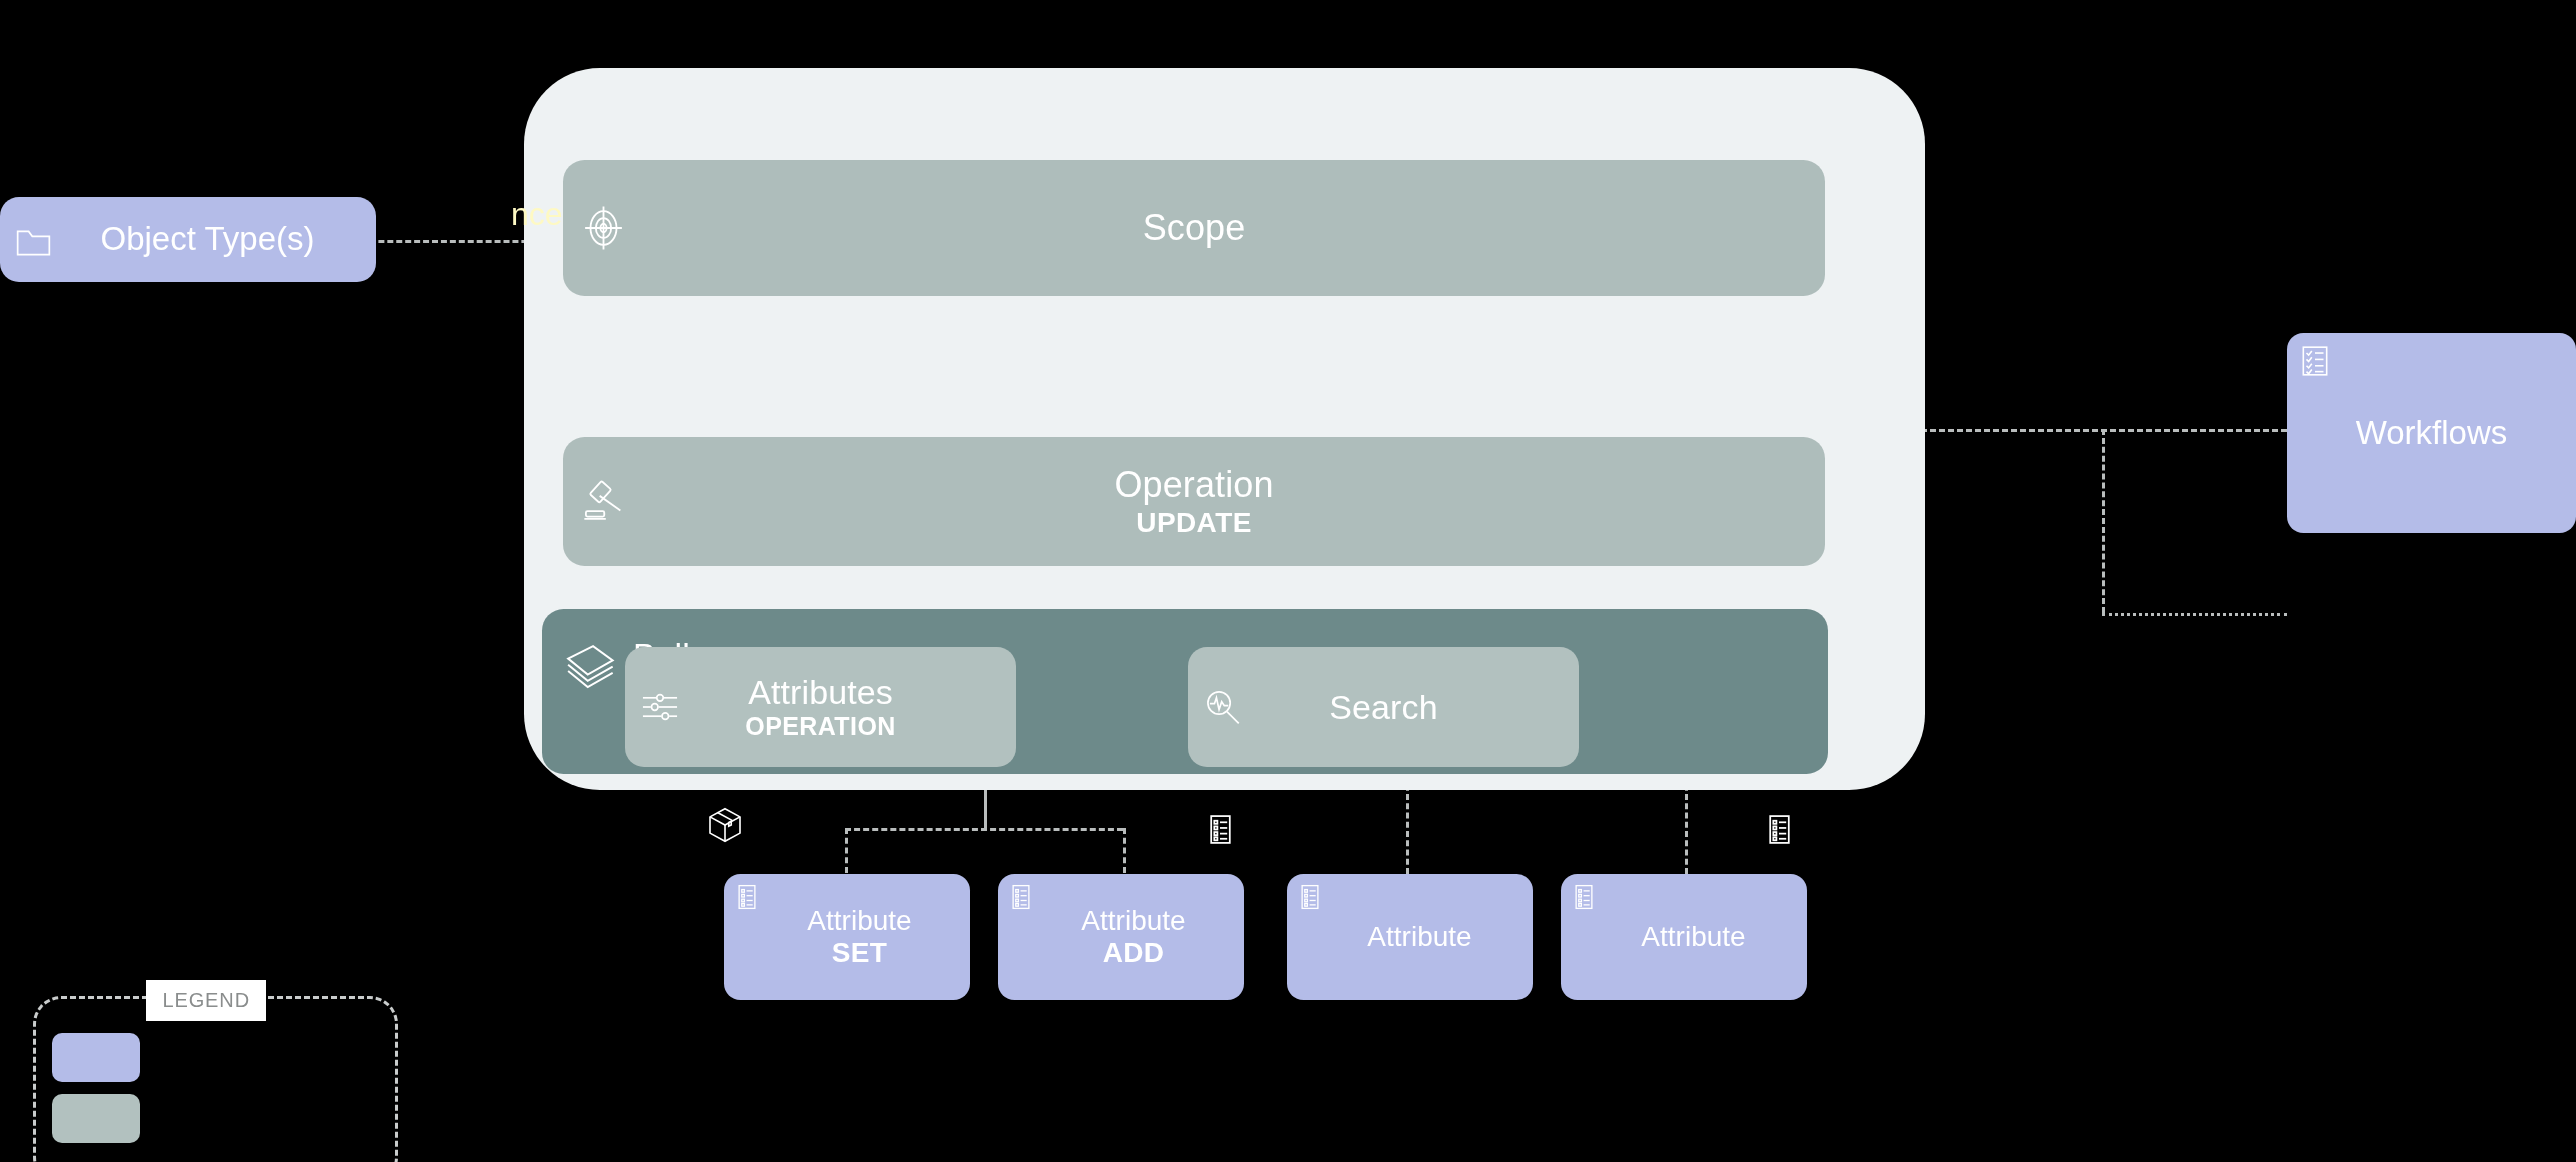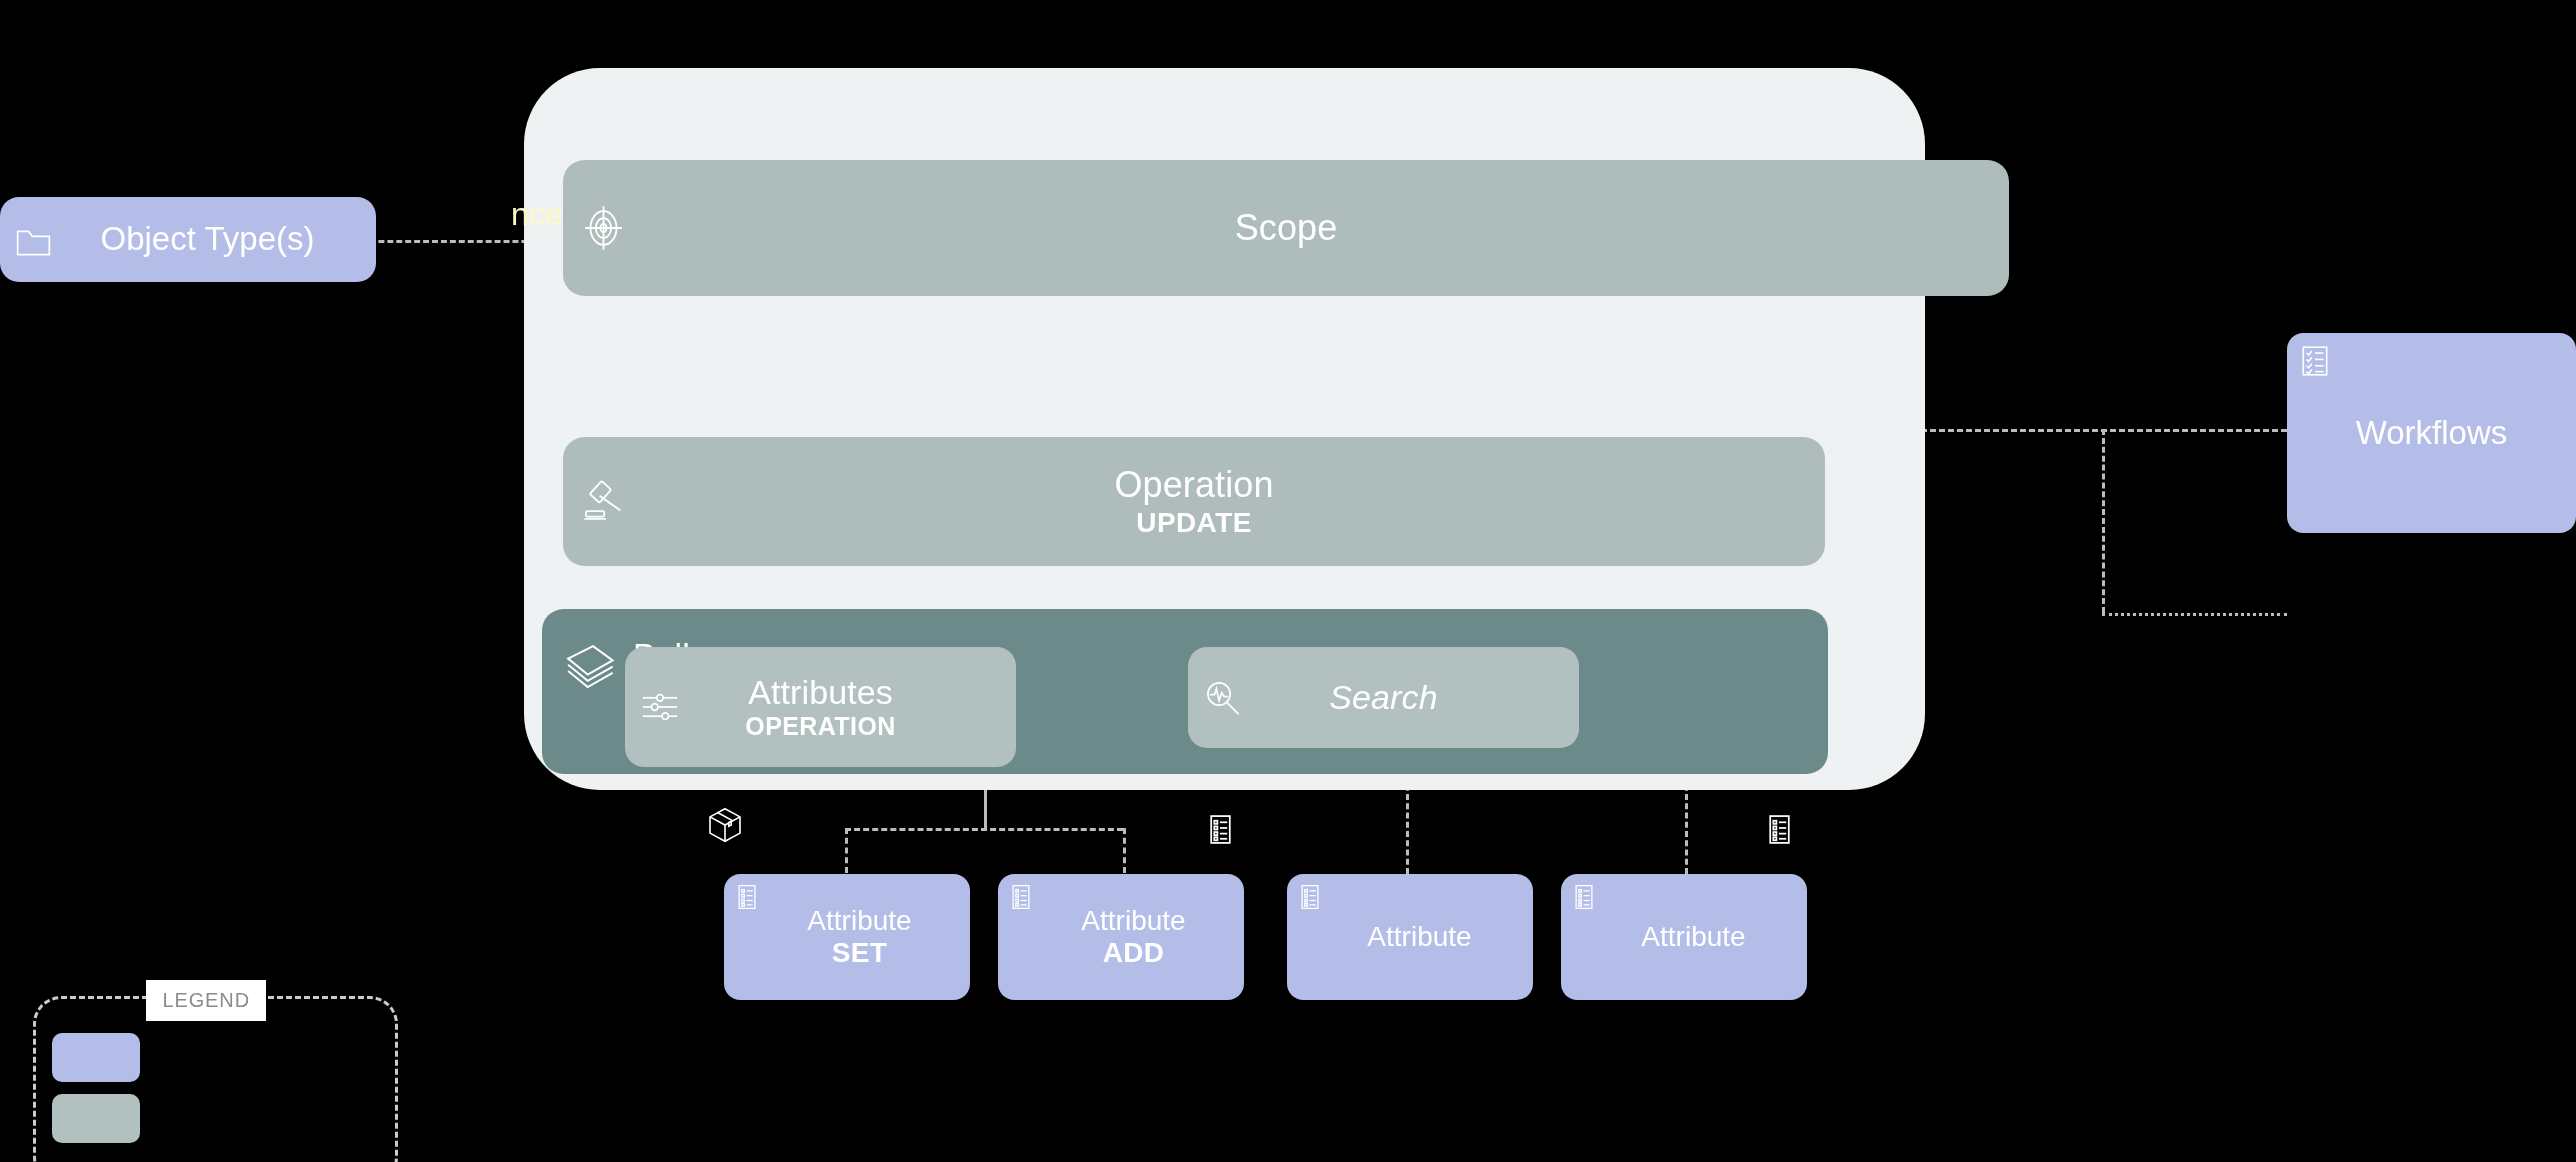--- a/index.html
+++ b/index.html
@@ -85,21 +85,21 @@
   <div class="h-dash" style="left:845px;top:828px;width:278px;"></div>
   <div class="v-dash" style="left:845px;top:828px;height:45px;"></div>
   <div class="v-dash" style="left:1123px;top:828px;height:45px;"></div>
 
   <div class="h-dash" style="left:1406px;top:757px;width:279px;"></div>
   <div class="v-dash" style="left:1406px;top:757px;height:117px;"></div>
   <div class="v-dash" style="left:1685px;top:757px;height:117px;"></div>
 
   <div class="panel">
 
-    <div class="row row-sage" style="left:39px;top:92px;width:1446px;height:136px;">
+    <div class="row row-sage" style="left:39px;top:92px;width:1262px;height:136px;">
       <span class="row-icon">
         <svg viewBox="0 0 64 64" fill="none" stroke="#fff" stroke-width="2.4">
           <ellipse cx="32" cy="32" rx="17" ry="22"></ellipse>
           <ellipse cx="32" cy="32" rx="10" ry="13"></ellipse>
           <ellipse cx="32" cy="32" rx="4" ry="5.5"></ellipse>
           <line x1="32" y1="4" x2="32" y2="60"></line>
           <line x1="8" y1="32" x2="56" y2="32"></line>
         </svg>
       </span>
       <span class="row-label">Scope</span>
@@ -145,21 +145,21 @@
             <circle cx="40" cy="46" r="5"></circle>
             <line x1="46" y1="46" x2="58" y2="46"></line>
         </svg>
       </span>
       <span class="row-label">
         <span>Attributes</span>
         <b>OPERATION</b>
       </span>
     </div>
 
-    <div class="subcard" style="left:664px;top:568px;width:391px;height:101px;font-style:italic;">
+    <div class="subcard" style="left:664px;top:568px;width:391px;height:120px;">
       <span class="row-icon" style="top:50%;">
         <svg viewBox="0 0 64 64" fill="none" stroke="#fff" stroke-width="2.6">
           <circle cx="26" cy="26" r="17"></circle>
           <line x1="38" y1="39" x2="56" y2="57"></line>
           <polyline points="12,27 19,27 22,18 26,36 30,24 34,30 40,30"></polyline>
         </svg>
       </span>
       <span class="row-label">Search</span>
     </div>
 

